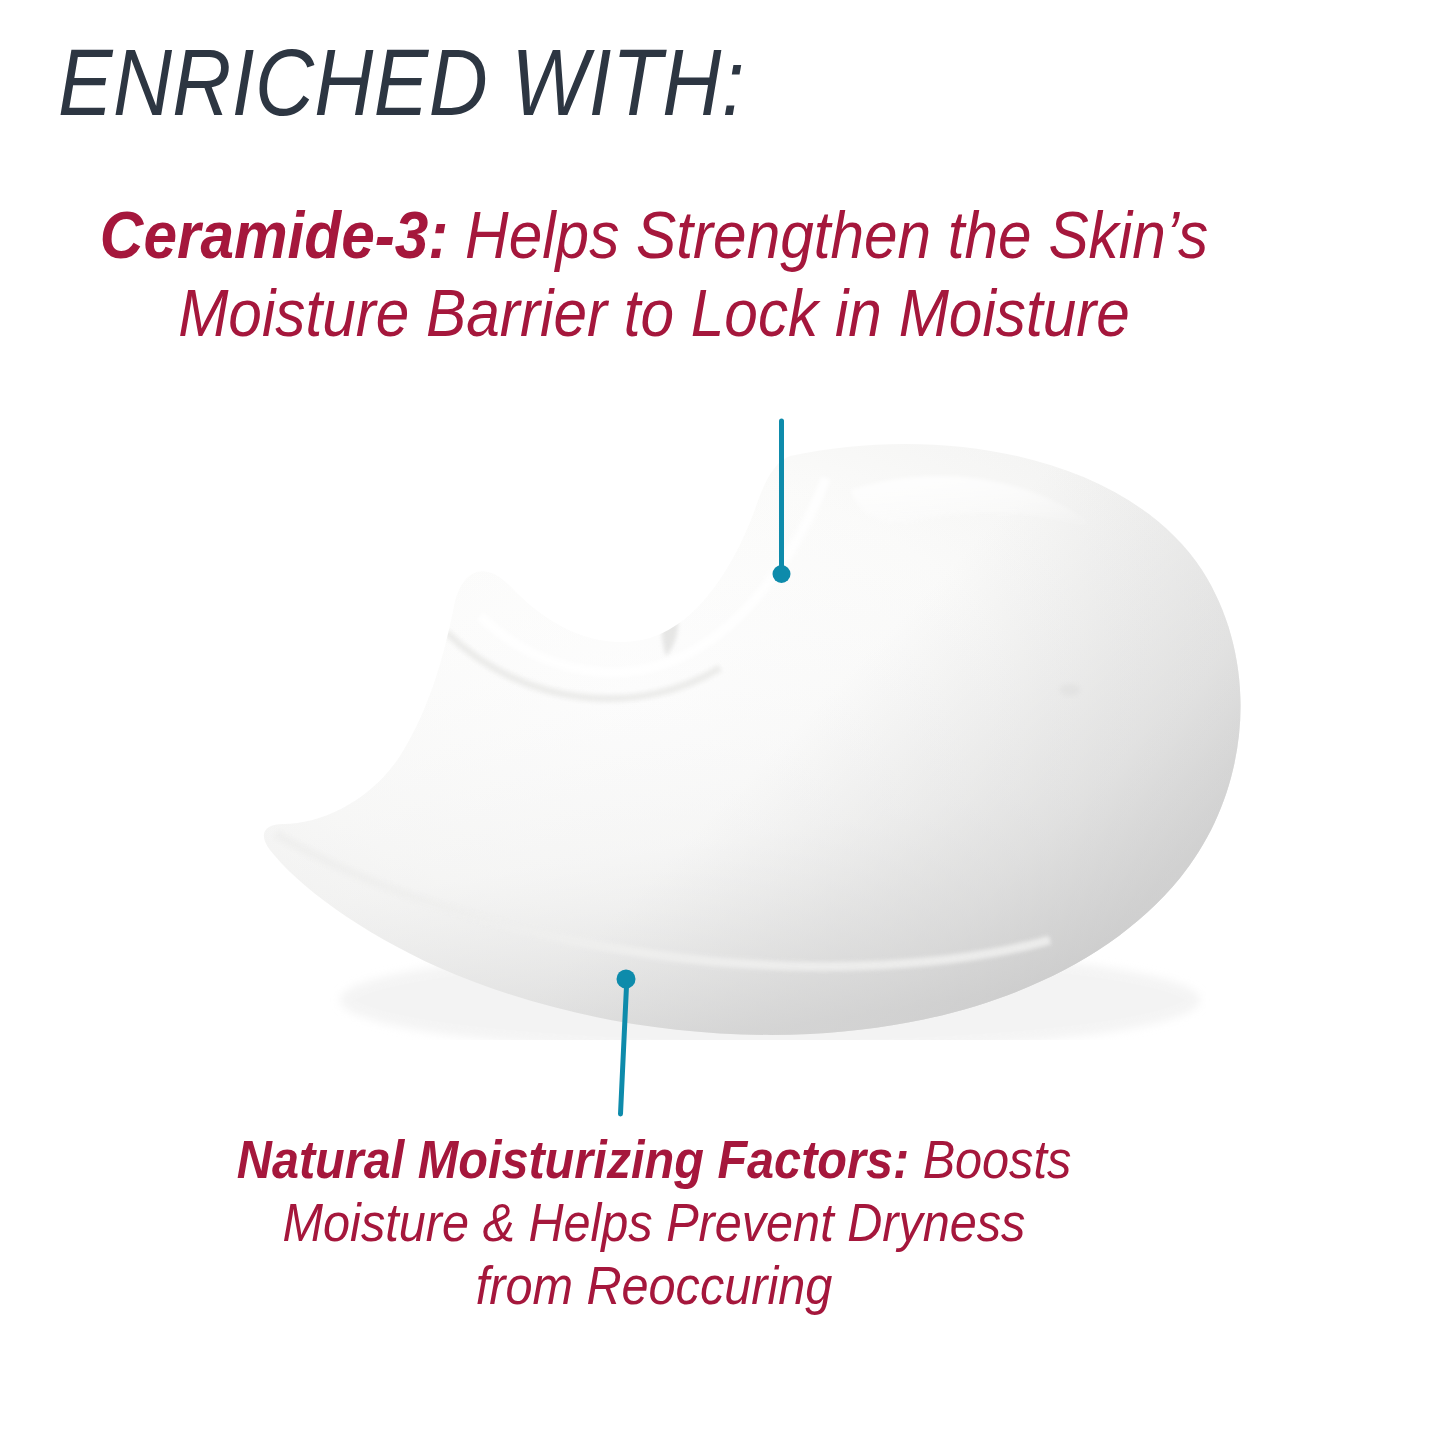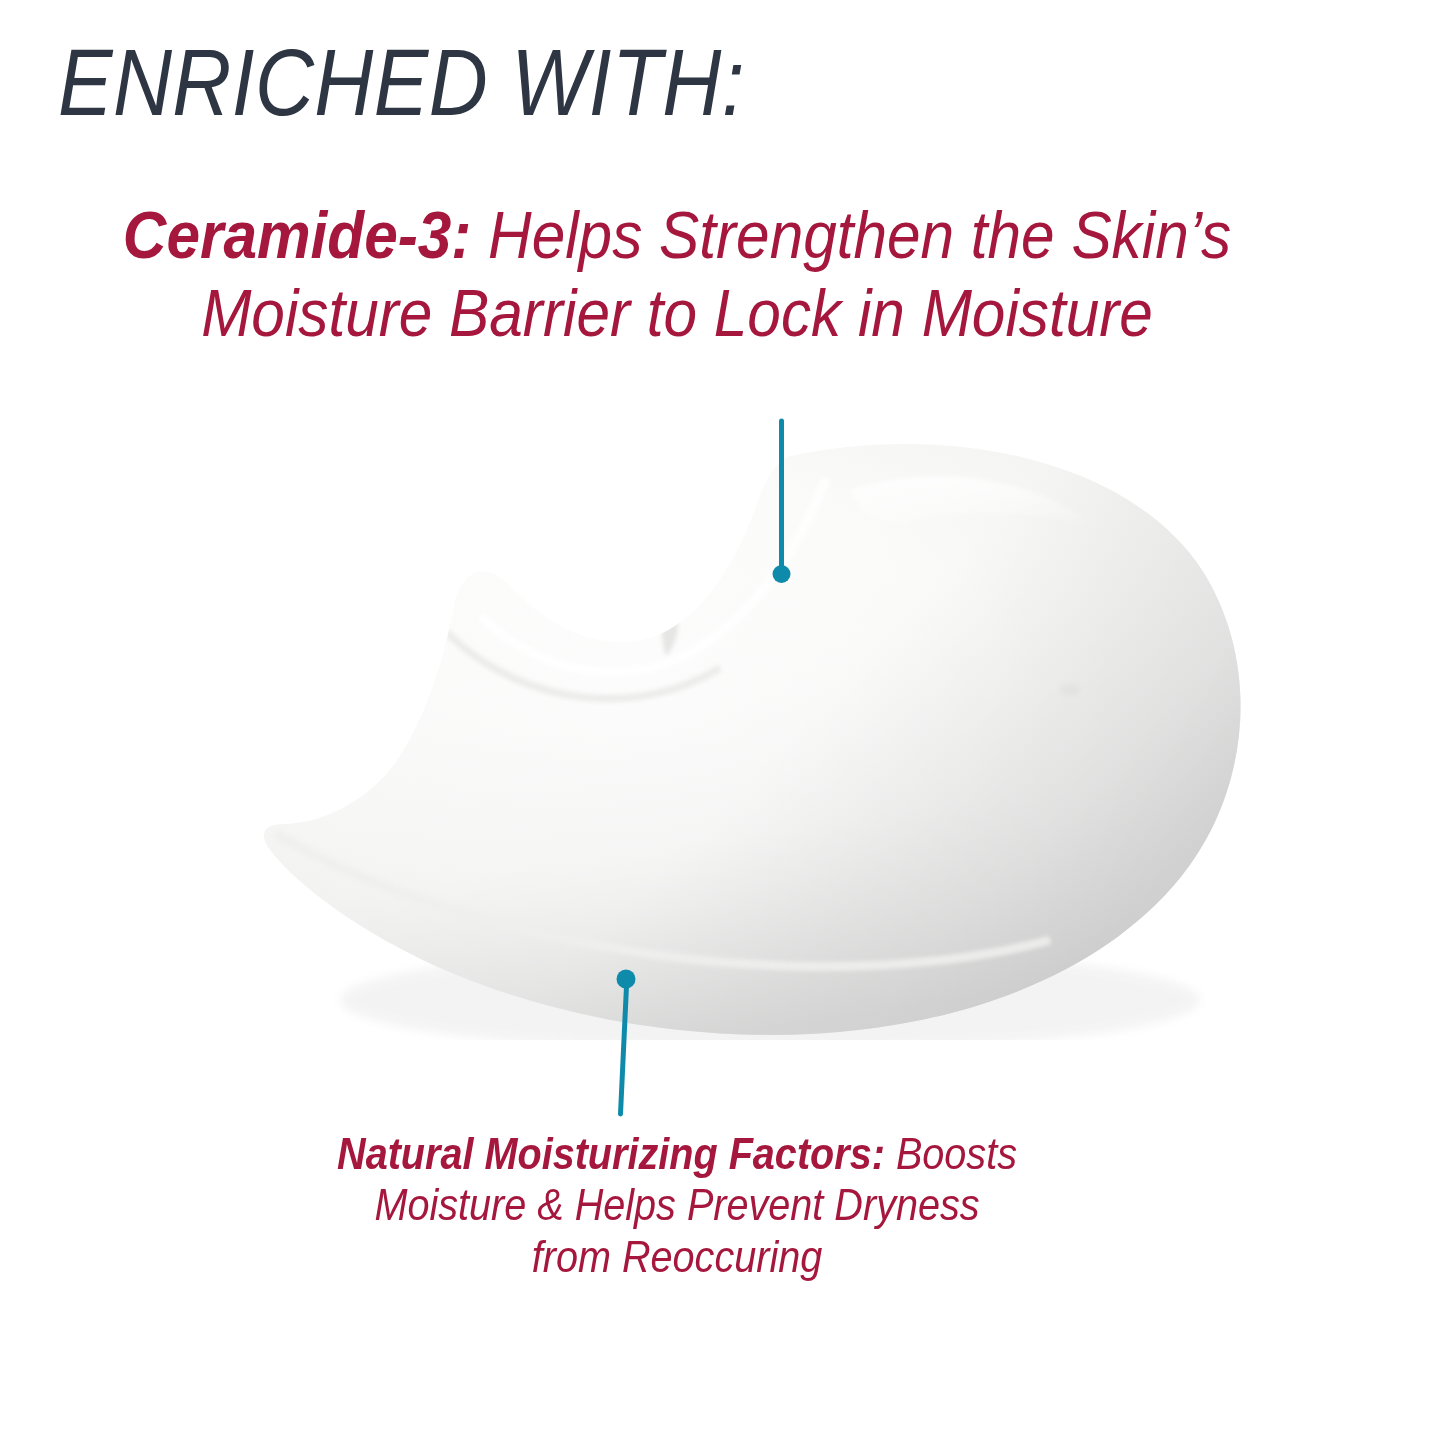--- a/index.html
+++ b/index.html
@@ -37,29 +37,28 @@
 
   
   .ingredient-block {
     position: absolute;
     width: 1308px;
     left: 0;
     text-align: center;
     color: #a5173c;
     font-family: "Liberation Sans Narrow", "Liberation Sans", sans-serif;
     line-height: 1.17;
-    margin-left: 23px;
   }
   .ingredient-top {
     top: 196px;
     font-size: 67px;
   }
   .ingredient-bottom {
     top: 1128px;
-    font-size: 44px;
+    font-size: 54px;
   }
   .ingredient-block .line {
     display: block;
     white-space: nowrap;
     transform: scaleX(0.9);
     transform-origin: center center;
   }
   .ingredient-block .name {
     font-weight: bold;
   }

